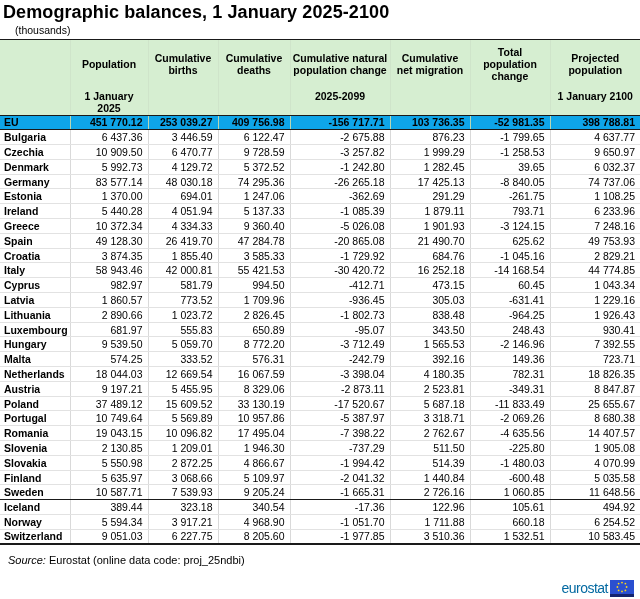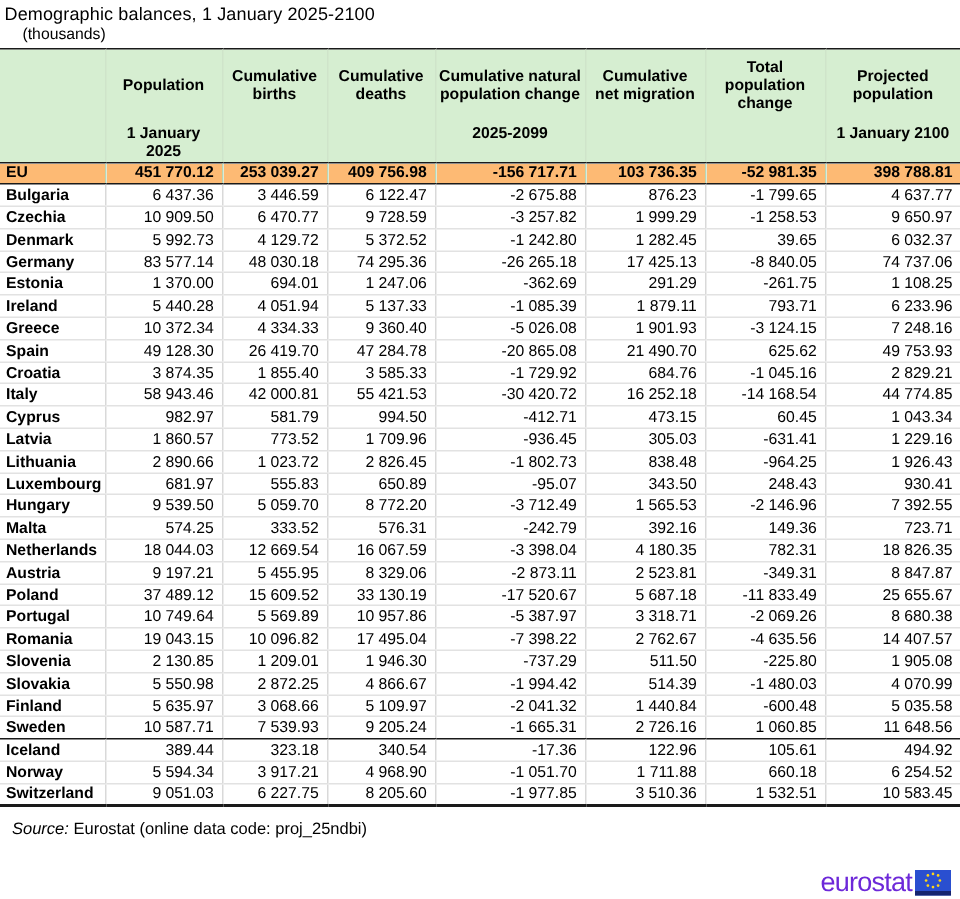--- a/index.html
+++ b/index.html
@@ -4,21 +4,21 @@
 <style>
   * { margin: 0; padding: 0; box-sizing: border-box; }
   html, body { background: #ffffff; }
   body {
     width: 640px; height: 599px; overflow: hidden;
     font-family: "Liberation Sans", sans-serif;
     color: #000;
     position: relative;
     padding: 2px 0 0 0;
   }
-  .title { font-size: 12px; font-weight: normal; padding-left: 3px; letter-spacing: 0.1px; }
+  .title { font-size: 18px; font-weight: bold; padding-left: 3px; letter-spacing: 0.1px; }
   .subtitle { font-size: 10.5px; padding-left: 15px; margin-top: 1px; margin-bottom: 3px; }
 
   table { border-collapse: collapse; table-layout: fixed; width: 640px; }
   col.c0 { width: 70px; }
   col.c1 { width: 78px; }
   col.c2 { width: 70px; }
   col.c3 { width: 72px; }
   col.c4 { width: 100px; }
   col.c5 { width: 80px; }
   col.c6 { width: 80px; }
@@ -42,29 +42,29 @@
     height: 14.8px;
     padding: 0 5px 0 4px;
     border-left: 1px solid #d9d9d9;
     border-bottom: 1px solid #e2e2e2;
     white-space: nowrap; overflow: hidden;
     vertical-align: middle;
   }
   tbody td:first-child { border-left: none; }
   td.c-country { text-align: left; font-weight: bold; }
   td.c-num { text-align: right; }
-  tr.row-emph td { background: #fdba74; font-weight: bold; border-bottom: 1.5px solid #1a1a1a; border-left-color: #b9d6b4; }
+  tr.row-emph td { background: #0ea5e9; font-weight: bold; border-bottom: 1.5px solid #1a1a1a; border-left-color: #b9d6b4; }
   tr.sep-below td { border-bottom: 1.5px solid #1a1a1a; }
   tr.last-row td { border-bottom: 2px solid #1a1a1a; }
 
   .source-line { font-size: 11px; margin: 9px 0 0 8px; }
   .source-prefix { font-style: italic; }
 
   .logo-row { position: absolute; right: 6px; bottom: 2px; display: flex; align-items: flex-end; }
-  .logo-text { font-size: 18px; color: #6d28d9; letter-spacing: -0.5px; line-height: 18px; margin-left: 12px; }
+  .logo-text { font-size: 14px; color: #0369a1; letter-spacing: -0.5px; line-height: 18px; margin-left: 12px; }
   .logo-flag { display: inline-block; width: 24px; height: 17px; background: #2a4fd0; margin-left: 2px; position: relative; border-bottom: 3px solid #15246e; }
   .logo-flag svg { position: absolute; top: 0; left: 0; }
 </style>
 </head>
 <body>
 
 <div class="title">Demographic balances, 1 January 2025-2100</div>
 <div class="subtitle">(thousands)</div>
 
 <table>

